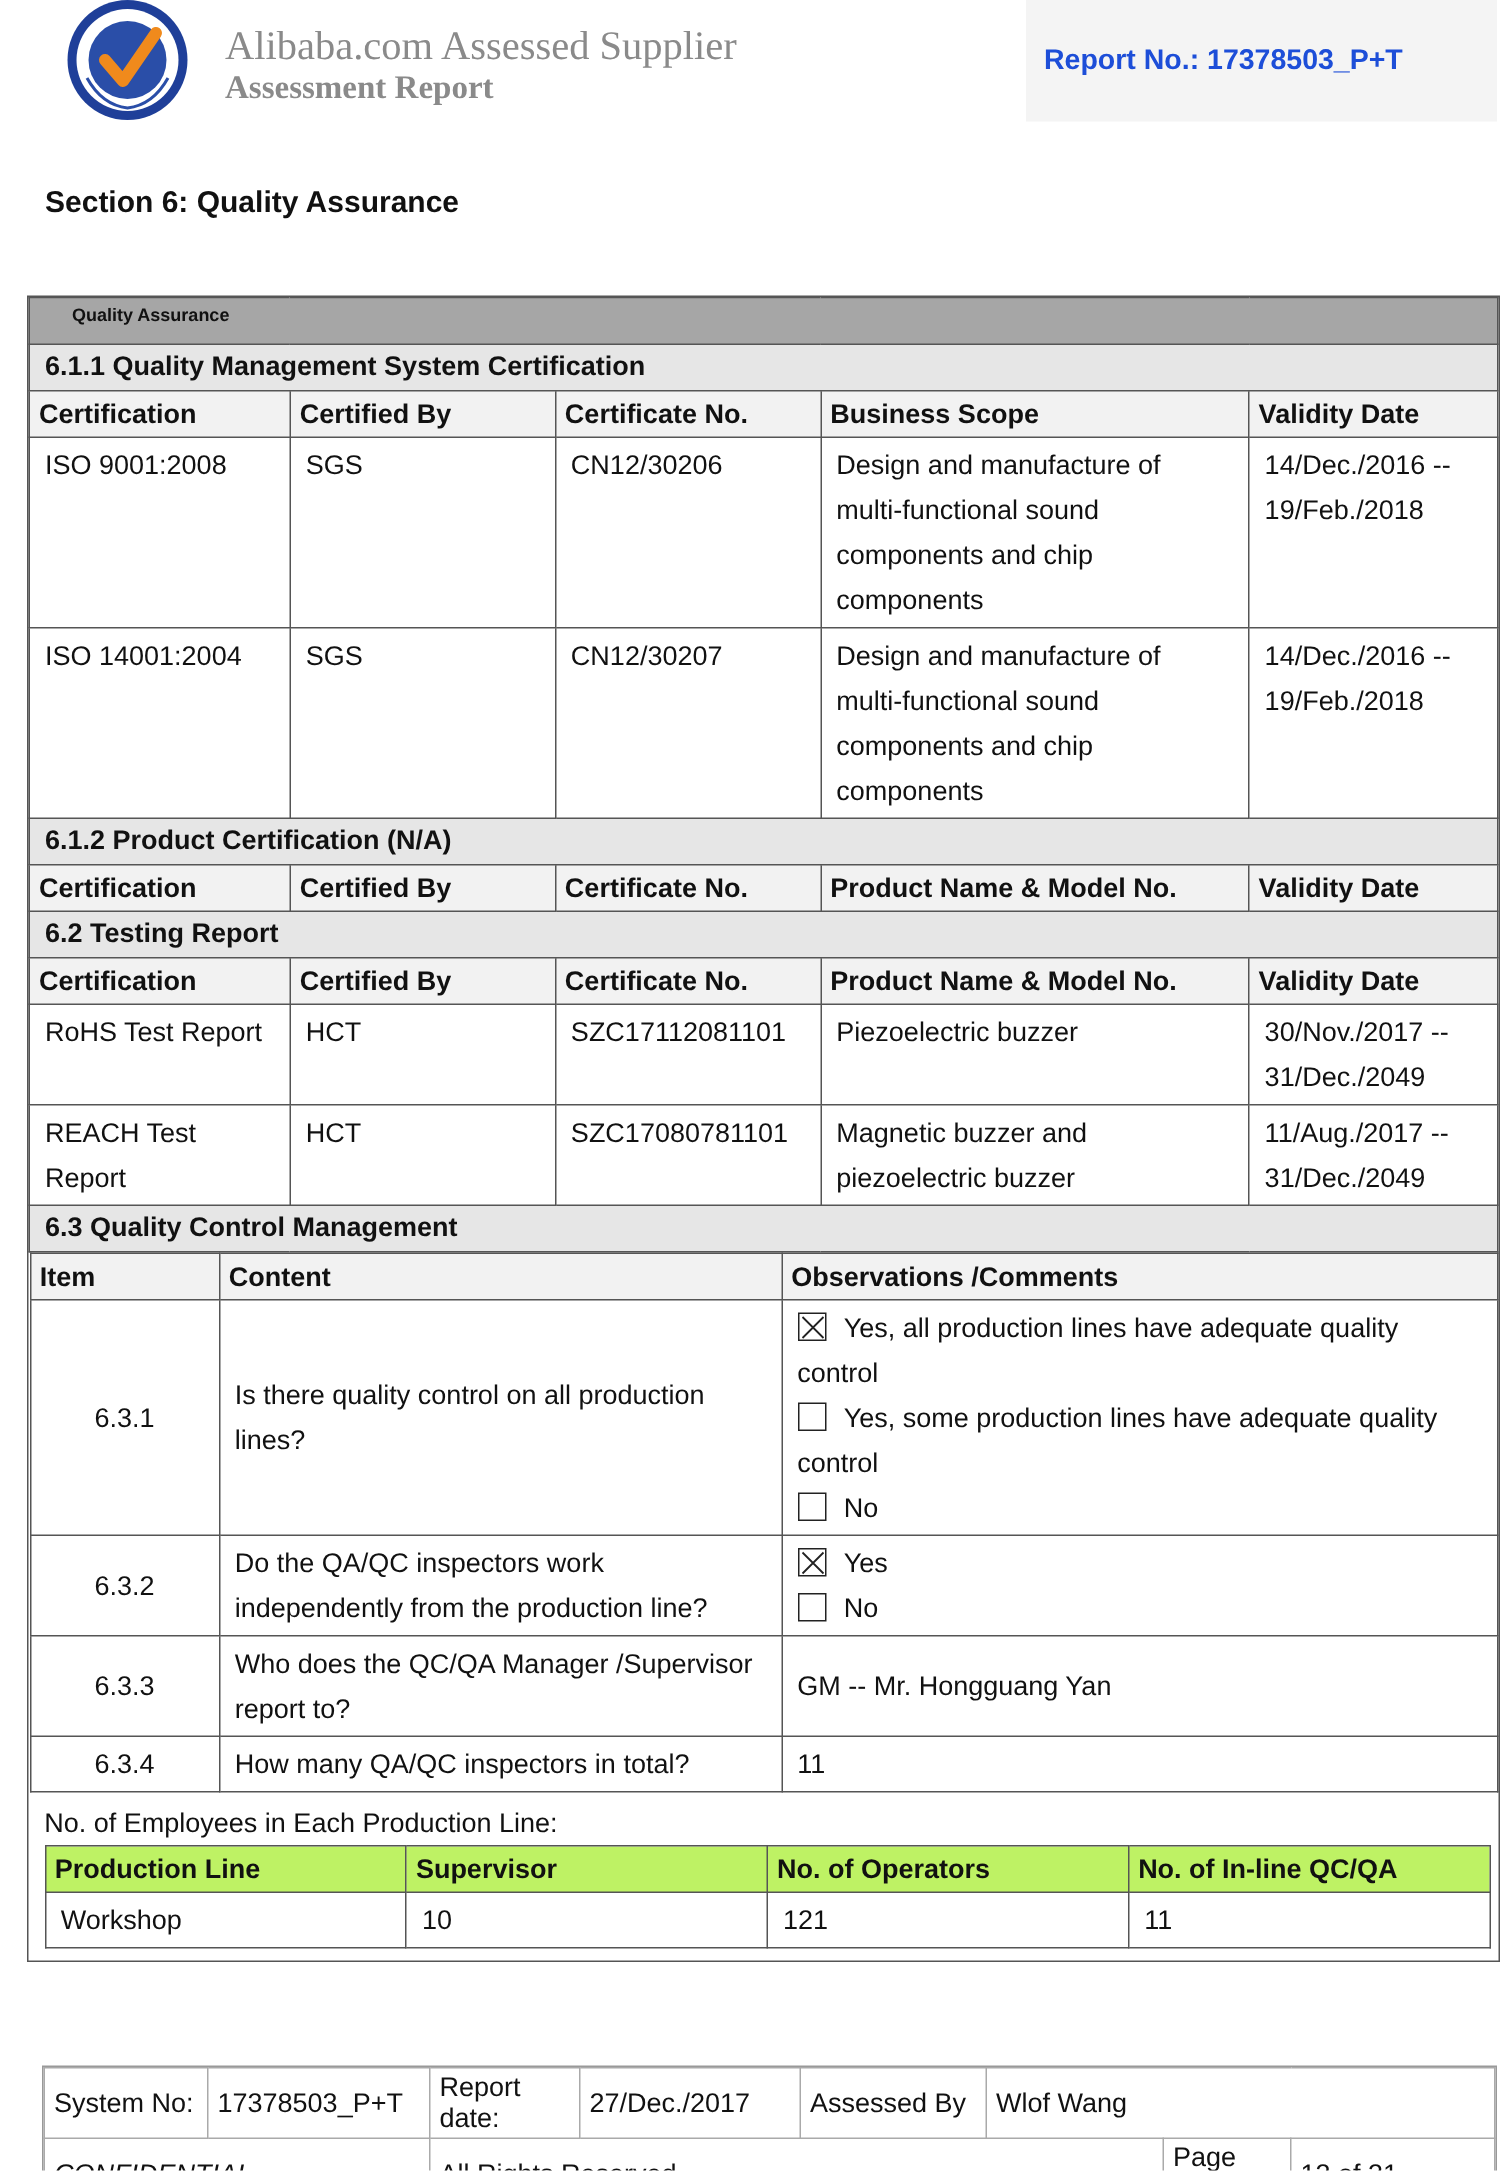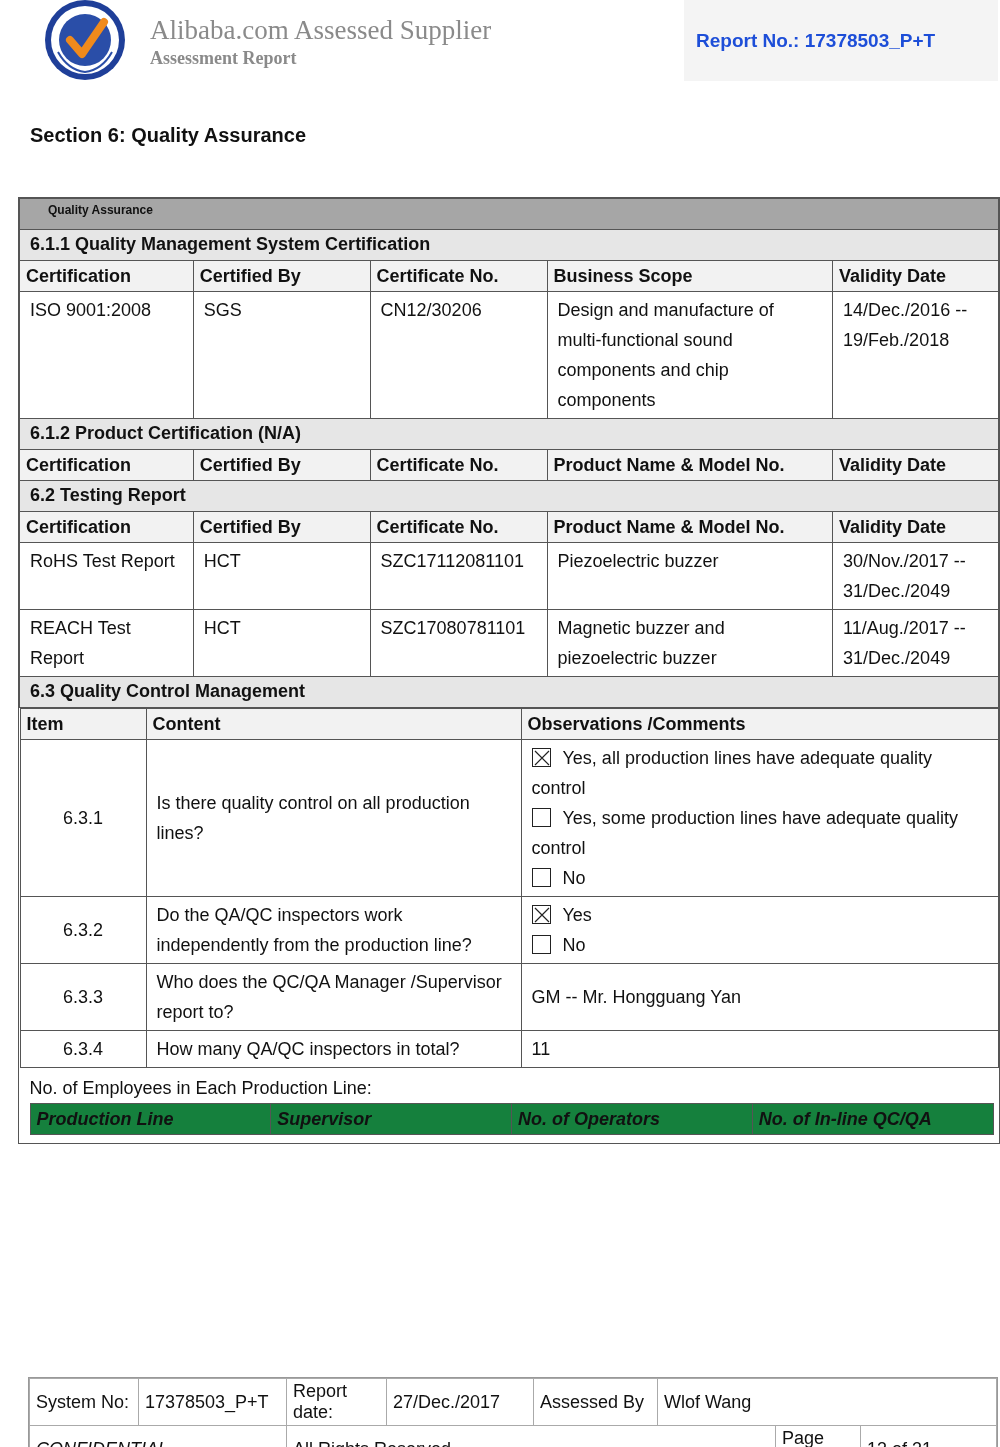--- a/index.html
+++ b/index.html
@@ -3,41 +3,41 @@
 <meta charset="utf-8">
 <style>
   * { box-sizing: border-box; margin: 0; padding: 0; }
   html, body { width: 1000px; height: 1447px; background: #ffffff; overflow: hidden; }
   body { font-family: "Liberation Sans", sans-serif; color: #111; position: relative; }
 
   .header { position: absolute; left: 0; top: 0; width: 804px; height: 90px; }
   .logo { position: absolute; left: 40px; top: 0; width: 90px; height: 84px; }
   .brand { position: absolute; left: 150px; top: 14px; font-family: "Liberation Serif", serif; color: #8a8a8a; }
   .brand .t1 { font-size: 27px; line-height: 32px; }
-  .brand .t2 { font-size: 18px; font-weight: bold; line-height: 24px; }
+  .brand .t2 { font-size: 22px; font-weight: bold; line-height: 24px; }
   .report-box { position: absolute; left: 684px; top: 0; width: 314px; height: 81px; background: #f4f4f4;
     font-size: 19px; font-weight: bold; color: #1d4ed8; padding: 30px 0 0 12px; }
 
   .section-title { position: absolute; left: 30px; top: 124px; font-size: 20px; font-weight: bold; color: #111; }
 
   .main { position: absolute; left: 18px; top: 197px; width: 982px; border: 1.5px solid #555; }
   table { border-collapse: collapse; width: 100%; font-size: 18px; }
   td, th { border: 1px solid #555; vertical-align: top; }
   .band-dark { background: #a6a6a6; font-weight: bold; font-size: 12px; height: 31px; padding: 4px 28px; }
   .band-light { background: #e6e6e6; font-weight: bold; font-size: 18px; height: 31px; padding: 4px 10px; }
   th { background: #f2f2f2; font-weight: bold; text-align: left; height: 31px; padding: 4px 6px; vertical-align: middle; }
   td.c { padding: 3px 10px; line-height: 30px; }
   td.mid { vertical-align: middle; }
   td.center { text-align: center; }
   .cb { display: inline-block; width: 19px; height: 19px; border: 1.3px solid #222; vertical-align: -3px; margin-right: 12px; position: relative; }
   .cb svg { position: absolute; left: 0; top: 0; }
 
   .emp { padding: 10px 5px 8px 10px; }
   .emp-label { font-size: 18px; margin-bottom: 4px; }
-  .emp table th { background: #15803d; font-style: italic; }
+  .emp table th { background: #bef264; }
 
   .footer { position: absolute; left: 28px; top: 1377px; width: 970px; border: 1px solid #999; font-size: 14.5px; }
   .footer table td { border: 1px solid #aaa; padding: 2px 6px; height: 22px; vertical-align: middle; }
 </style>
 </head>
 <body>
 
 <div class="header">
   <div class="logo">
     <svg width="90" height="84" viewBox="0 0 90 84">
@@ -82,20 +82,27 @@
       <th>Business Scope</th>
       <th>Validity Date</th>
     </tr>
     <tr style="height:121px">
       <td class="c">ISO 9001:2008</td>
       <td class="c">SGS</td>
       <td class="c">CN12/30206</td>
       <td class="c">Design and manufacture of multi-functional sound components and chip components</td>
       <td class="c">14/Dec./2016 -- 19/Feb./2018</td>
     </tr>
+    <tr style="height:121px">
+      <td class="c">ISO 14001:2004</td>
+      <td class="c">SGS</td>
+      <td class="c">CN12/30207</td>
+      <td class="c">Design and manufacture of multi-functional sound components and chip components</td>
+      <td class="c">14/Dec./2016 -- 19/Feb./2018</td>
+    </tr>
 
     <tr>
           <td colspan="5" class="band-light">6.1.2 Product Certification (N/A)</td>
         </tr>
     <tr>
       <th>Certification</th>
       <th>Certified By</th>
       <th>Certificate No.</th>
       <th>Product Name &amp; Model No.</th>
       <th>Validity Date</th>
@@ -197,20 +204,26 @@
                 <col style="width:25%">
                 <col style="width:25%">
                 <col style="width:25%">
               </colgroup>
           <tbody>
                 <tr>
             <th>Production Line</th>
             <th>Supervisor</th>
             <th>No. of Operators</th>
             <th>No. of In-line QC/QA</th>
+          </tr>
+          <tr>
+            <td class="c">Workshop</td>
+            <td class="c">10</td>
+            <td class="c">121</td>
+            <td class="c">11</td>
           </tr>
         </tbody>
             </table>
       </td>
     </tr>
   </tbody>
     </table>
 </div>
 
 <div class="footer">

